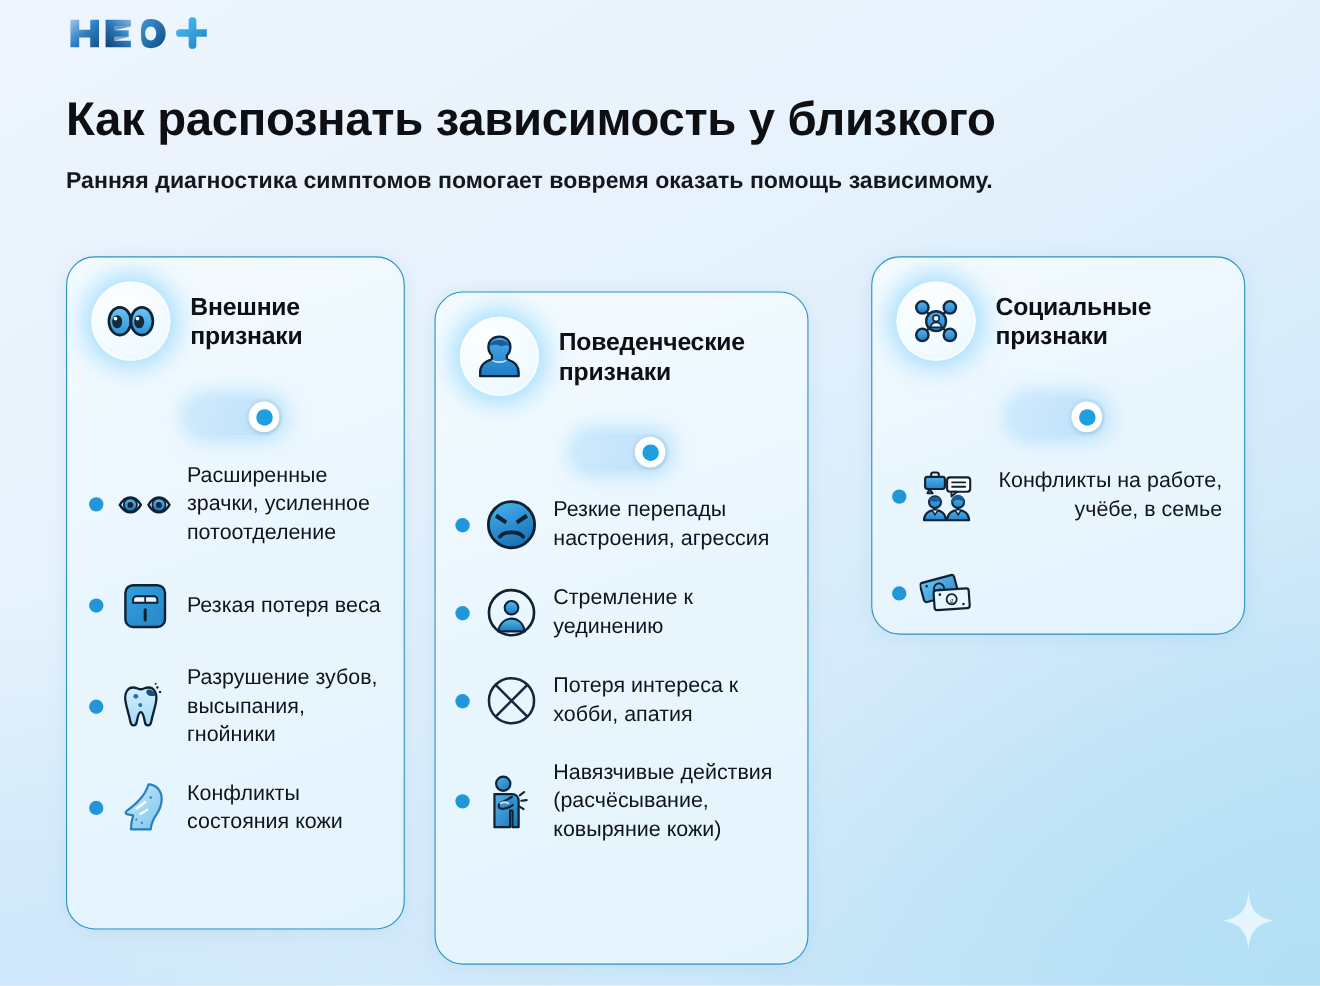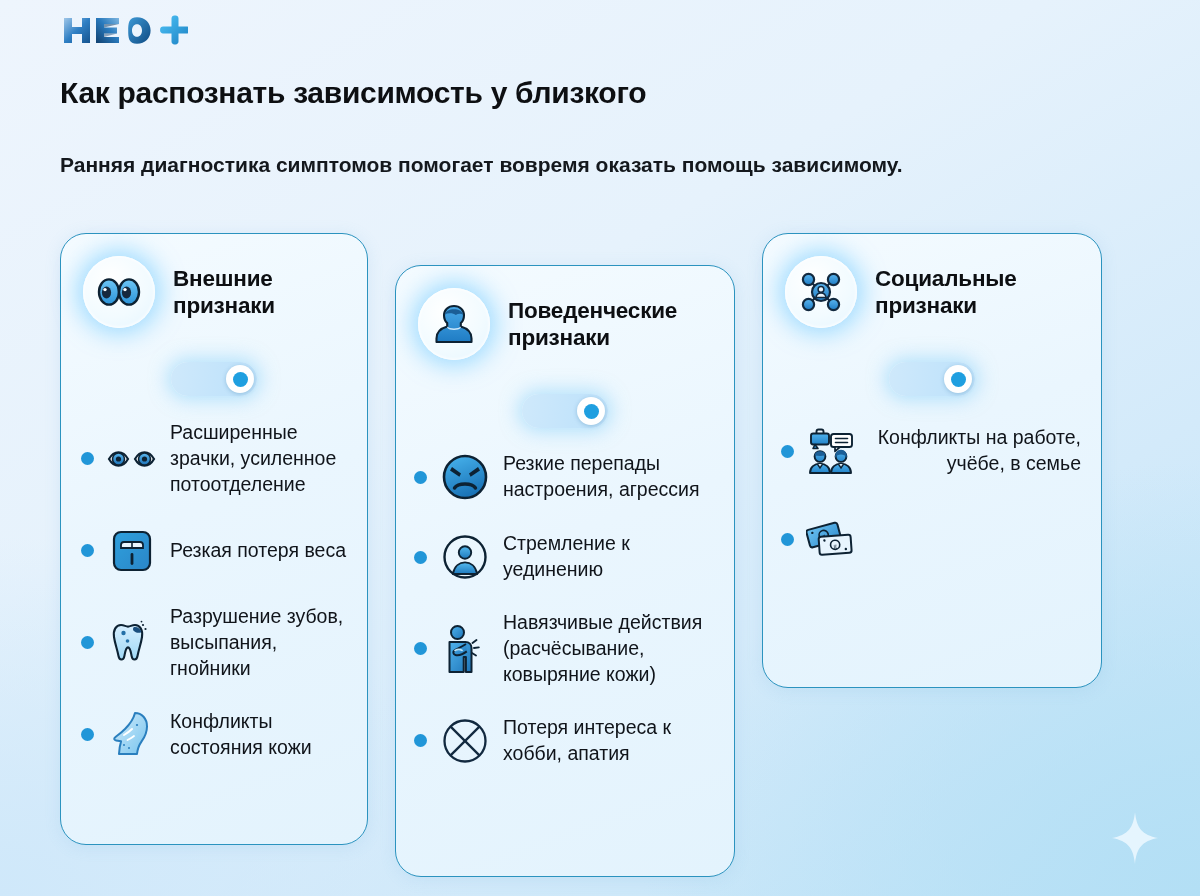--- a/index.html
+++ b/index.html
@@ -14,39 +14,39 @@
   }
   .page{position:absolute;inset:0;}
 
   
   .logo{position:absolute;left:62px;top:14px;display:flex;align-items:center;}
   .logo svg{display:block;}
 
   
   .title{
     position:absolute;left:60px;top:56px;width:1100px;
-    font-size:30px;font-weight:bold;color:#0d0f12;letter-spacing:-0.3px;
+    font-size:43px;font-weight:bold;color:#0d0f12;letter-spacing:-0.3px;
     line-height:1.12;
   }
   .subtitle{
     position:absolute;left:60px;top:128px;width:900px;
     font-size:21px;color:#14181d;line-height:1.55;font-weight:700;
   }
 
   
   .cards{position:absolute;left:60px;top:233px;width:1080px;display:flex;gap:27px;align-items:flex-start;}
   .card{
     position:relative;border:1.4px solid #2b93bf;border-radius:26px;
     background:linear-gradient(160deg,#f4fbff 0%,#eaf6fe 45%,#e3f3fd 100%);
     box-shadow:0 2px 16px rgba(110,175,220,.16);
     box-sizing:border-box;
   }
   .card.c1{width:308px;height:612px;}
   .card.c2{width:340px;height:612px;margin-top:32px;}
-  .card.c3{width:340px;height:455px;}
+  .card.c3{width:340px;height:344px;margin-left:30px;}
 
   .card-head{display:flex;align-items:center;gap:18px;padding:22px 20px 0 22px;}
   .icon-badge{
     position:relative;width:72px;height:72px;flex:0 0 72px;border-radius:50%;
     background:radial-gradient(circle at 38% 32%,#ffffff 0%,#f2fbff 58%,#e4f5ff 100%);
     display:flex;align-items:center;justify-content:center;
     box-shadow:0 0 22px 7px rgba(120,205,255,.62), 0 0 3px 1px rgba(255,255,255,.9) inset;
   }
   .icon-badge svg{display:block;}
   .card-title{
@@ -295,50 +295,50 @@
     <circle cx="23" cy="23" r="20.5" fill="none" stroke="#0d2233" stroke-width="2.4"></circle>
     <circle cx="23" cy="18.5" r="6.2" fill="url(#ucG)" stroke="#0d2233" stroke-width="1.9"></circle>
     <path d="M10.8 40 C12.4 32 17.6 28.4 23 28.4 c5.4 0 10.6 3.6 12.2 11.6 Z" fill="url(#ucG)" stroke="#0d2233" stroke-width="1.9" stroke-linejoin="round"></path>
   </svg>
             </span>
             <span class="item-text">Стремление к уединению</span>
           </div>
           <div class="item">
             <span class="bullet"></span>
             <span class="item-icon">
+              <svg width="46" height="46" viewBox="0 0 46 46">
+    <circle cx="23" cy="23" r="20.5" fill="none" stroke="#12293f" stroke-width="2.3"></circle>
+    <line x1="8.6" y1="8.6" x2="37.4" y2="37.4" stroke="#12293f" stroke-width="2.3"></line>
+    <line x1="37.4" y1="8.6" x2="8.6" y2="37.4" stroke="#12293f" stroke-width="2.3"></line>
+  </svg>
+            </span>
+            <span class="item-text">Потеря интереса к хобби, апатия</span>
+          </div>
+          <div class="item">
+            <span class="bullet"></span>
+            <span class="item-icon">
               <svg width="46" height="50" viewBox="0 0 46 50">
     <defs>
                   <linearGradient id="spG" x1="0" y1="0" x2="1" y2="1">
                     <stop offset="0" stop-color="#4fb2ec"></stop>
                     <stop offset="1" stop-color="#1d74b8"></stop>
                   </linearGradient>
                 </defs>
     <circle cx="15.5" cy="8.5" r="6.5" fill="url(#spG)" stroke="#0d2233" stroke-width="2"></circle>
     <path d="M7.5 18 h16 c3.6 0 6 2.4 6 6 v24 h-5.6 V33 h-2.2 v15 H7.5 Z" fill="url(#spG)" stroke="#0d2233" stroke-width="2" stroke-linejoin="round"></path>
     <path d="M24 20 c-4 2.6-9 5-11.4 6.4 c-2 1.2-1.6 4 0.8 4.6 c3.4 0.9 8-1 11.4-3.6" fill="url(#spG)" stroke="#0d2233" stroke-width="2" stroke-linejoin="round"></path>
     <path d="M13 26.4 c2.4-1.2 5-1.4 7 0" stroke="#bfe6fb" stroke-width="1.7" fill="none" stroke-linecap="round"></path>
     <g stroke="#0d2233" stroke-width="1.9" stroke-linecap="round">
       <line x1="30.5" y1="19" x2="34.5" y2="16"></line>
       <line x1="32" y1="24" x2="36.8" y2="23.4"></line>
       <line x1="30" y1="29" x2="34" y2="31.5"></line>
     </g>
   </svg>
             </span>
             <span class="item-text">Навязчивые действия (расчёсывание, ковыряние кожи)</span>
-          </div>
-          <div class="item">
-            <span class="bullet"></span>
-            <span class="item-icon">
-              <svg width="46" height="46" viewBox="0 0 46 46">
-    <circle cx="23" cy="23" r="20.5" fill="none" stroke="#12293f" stroke-width="2.3"></circle>
-    <line x1="8.6" y1="8.6" x2="37.4" y2="37.4" stroke="#12293f" stroke-width="2.3"></line>
-    <line x1="37.4" y1="8.6" x2="8.6" y2="37.4" stroke="#12293f" stroke-width="2.3"></line>
-  </svg>
-            </span>
-            <span class="item-text">Потеря интереса к хобби, апатия</span>
           </div>
         </div>
     </div>
 
     <div class="card c3">
       <div class="card-head">
         <div class="icon-badge">
           <svg width="44" height="44" viewBox="0 0 44 44">
             <defs>
                 <linearGradient id="nG" x1="0" y1="0" x2="0" y2="1">

